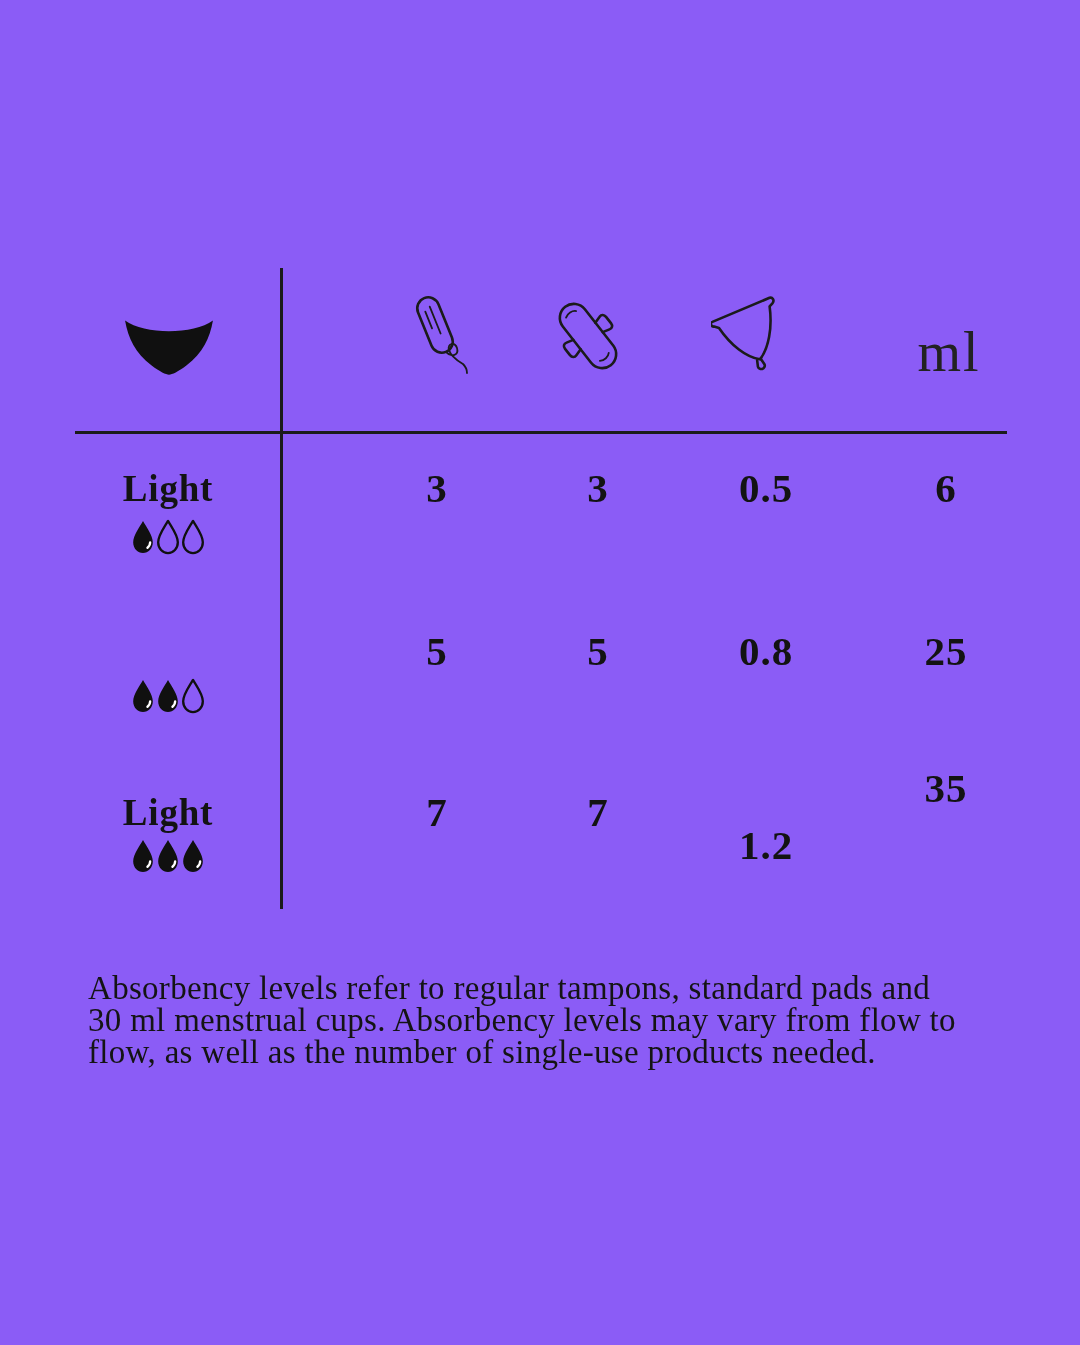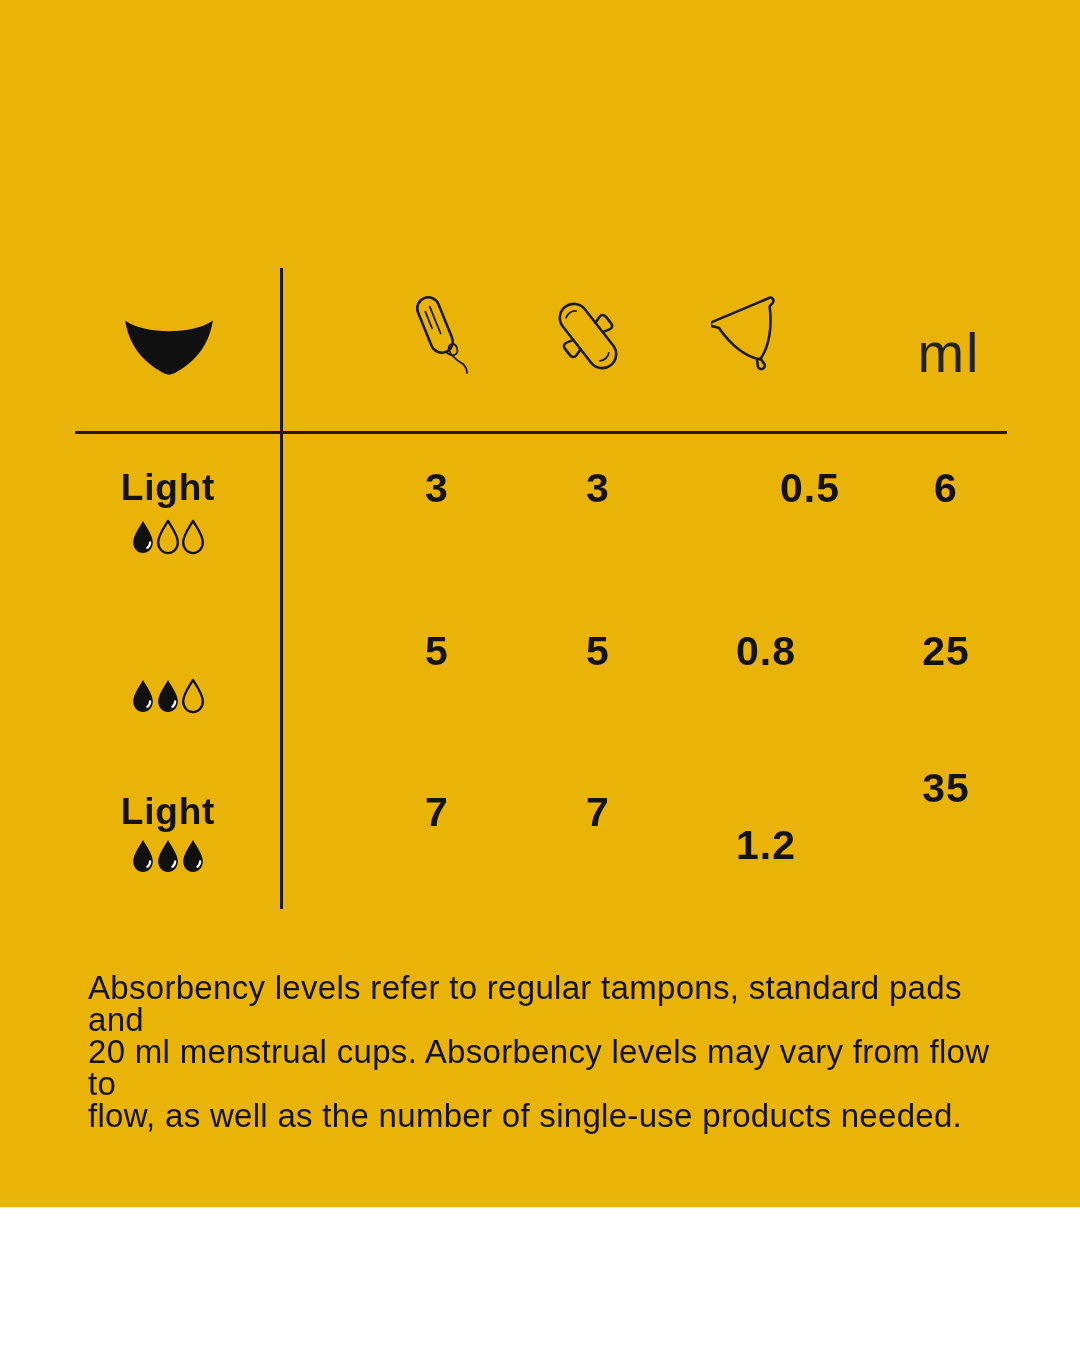--- a/index.html
+++ b/index.html
@@ -1,18 +1,18 @@
 <!DOCTYPE html>
 <html><head>
 <meta charset="utf-8">
 <style>
   html,body { margin:0; padding:0; background:#ffffff; }
   .stage {
-    position:relative; width:1080px; height:1207px; background:#eab308;
-    font-family:Liberation Sans, sans-serif; color:#131313;
+    position:relative; width:1080px; height:1345px; background:#8b5cf6;
+    font-family:Liberation Serif, serif; color:#131313;
     overflow:hidden;
   }
   .abs { position:absolute; }
   .vline { left:280px; top:268px; width:3px; height:641px; background:#1b1b1b; }
   .hline { left:75px; top:431px; width:932px; height:3px; background:#1b1b1b; }
 
   .hdr-icon { position:absolute; }
   .icon-underwear { left:122px; top:311px; width:94px; height:68px; }
   .icon-tampon    { left:397px; top:293px; width:78px; height:90px; }
   .icon-pad       { left:556px; top:294px; width:64px; height:84px; }
@@ -132,32 +132,32 @@
         <path class="shine" d="M19,32 C21,30.5 22,28.5 22,26" stroke="#fff" stroke-width="2.6" fill="none" stroke-linecap="round"></path>
       </svg>
     <svg class="drop filled" viewBox="0 0 28 40">
         <path class="body" d="M14,2 C10,9 3,18 3,26 C3,33 8,38 14,38 C20,38 25,33 25,26 C25,18 18,9 14,2 Z"></path>
         <path class="shine" d="M19,32 C21,30.5 22,28.5 22,26" stroke="#fff" stroke-width="2.6" fill="none" stroke-linecap="round"></path>
       </svg>
   </div>
 
   <div class="cell" style="left:437px;top:488px">3</div>
   <div class="cell" style="left:598px;top:488px">3</div>
-  <div class="cell" style="left:810px;top:488px">0.5</div>
+  <div class="cell" style="left:766px;top:488px">0.5</div>
   <div class="cell" style="left:946px;top:488px">6</div>
 
   <div class="cell" style="left:437px;top:651px">5</div>
   <div class="cell" style="left:598px;top:651px">5</div>
   <div class="cell" style="left:766px;top:651px">0.8</div>
   <div class="cell" style="left:946px;top:651px">25</div>
 
   <div class="cell" style="left:437px;top:812px">7</div>
   <div class="cell" style="left:598px;top:812px">7</div>
   <div class="cell" style="left:766px;top:845px">1.2</div>
   <div class="cell" style="left:946px;top:788px">35</div>
 
   <div class="footnote">
     <div>Absorbency levels refer to regular tampons, standard pads and</div>
-    <div>20 ml menstrual cups. Absorbency levels may vary from flow to</div>
+    <div>30 ml menstrual cups. Absorbency levels may vary from flow to</div>
     <div>flow, as well as the number of single-use products needed.</div>
   </div>
 
 </div>
 
 </body></html>

